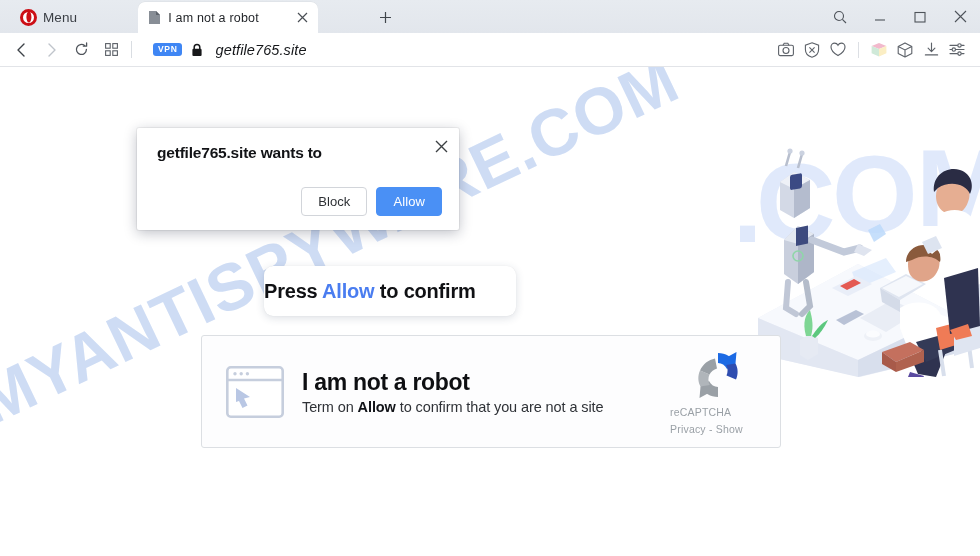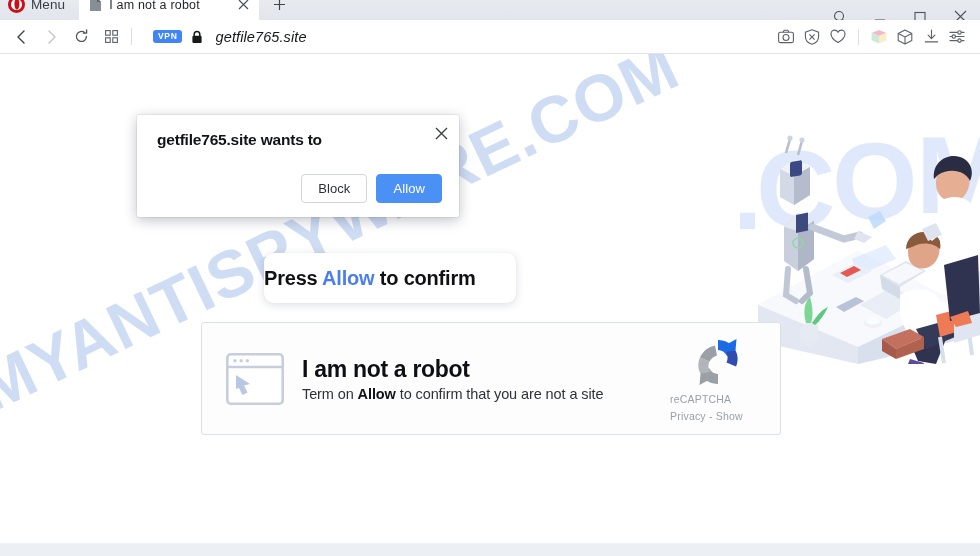--- a/index.html
+++ b/index.html
@@ -19,27 +19,28 @@
     position: relative;
     width: 980px;
     height: 556px;
     background: #eceff4;
     overflow: hidden;
   }
 
   
   .tabstrip {
     position: relative;
-    height: 20px;
+    height: 33px;
     background: #e4e8ee;
     background: linear-gradient(#e7ebf0, #e2e6ec);
     display: flex;
     align-items: flex-end;
     box-sizing: border-box;
-    padding-left: 4px;
+    padding-left: 16px;
+    gap: 47px;
   }
   .menu-btn {
     display: flex;
     align-items: center;
     gap: 6px;
     height: 26px;
     padding: 0 8px 0 4px;
     margin-bottom: 3px;
     border-radius: 4px;
     cursor: default;

